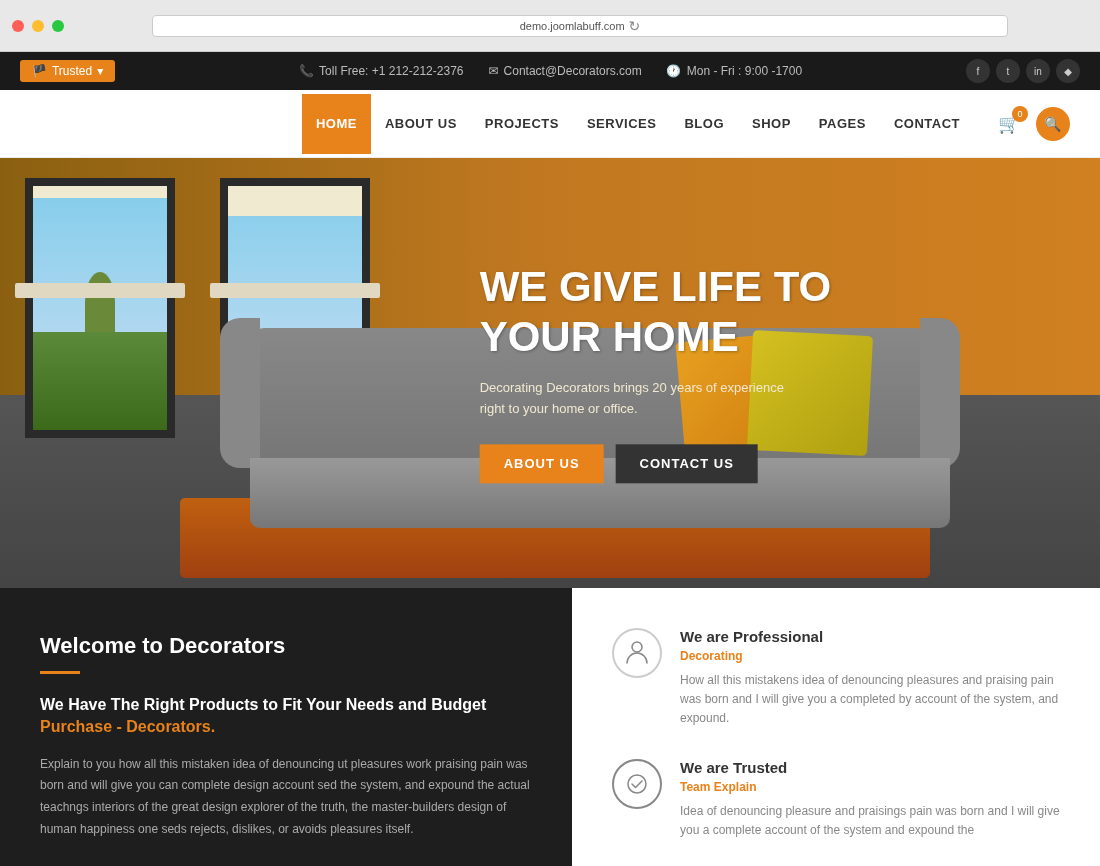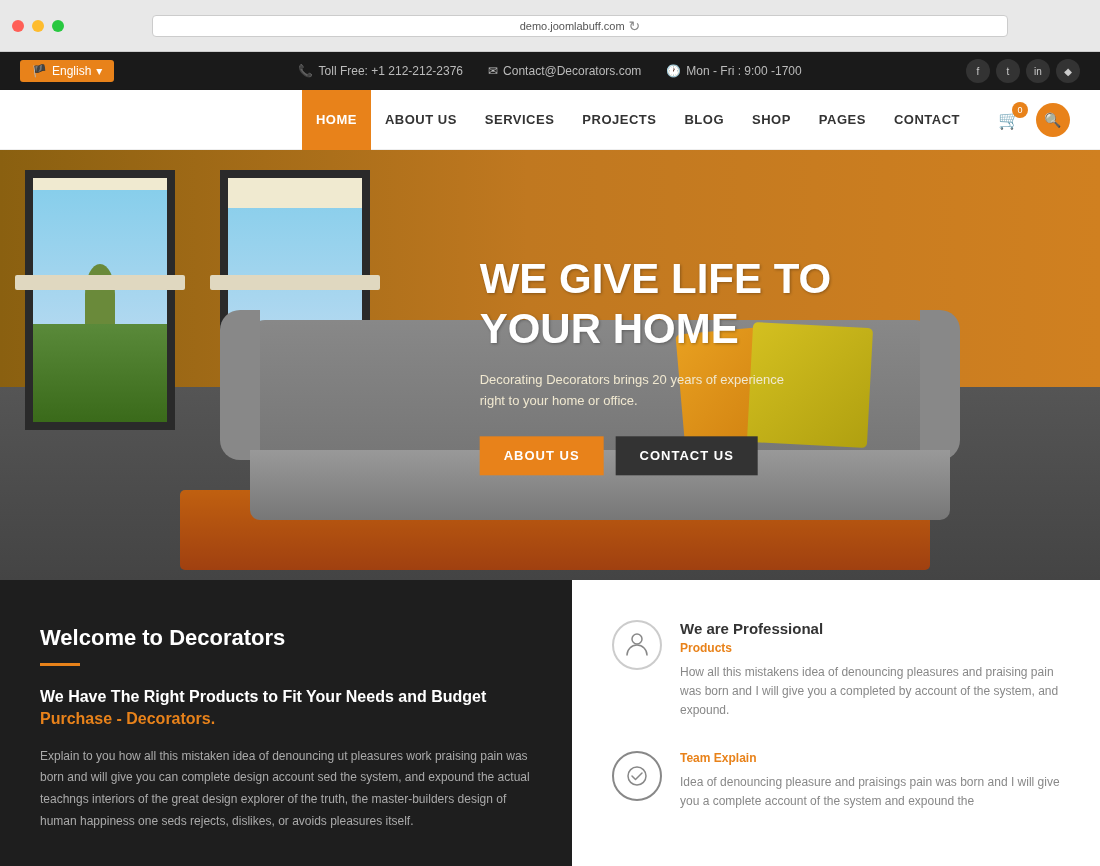--- a/index.html
+++ b/index.html
@@ -87,21 +87,21 @@
       align-items: center;
       justify-content: center;
       color: #ccc;
       font-size: 10px;
       cursor: pointer;
     }
 
     
     .nav-bar {
       background: #fff;
-      height: 60px;
+      height: 68px;
       display: flex;
       align-items: center;
       padding: 0 30px;
       border-bottom: 1px solid #eee;
       box-shadow: 0 1px 3px rgba(0,0,0,0.05);
     }
     .nav-logo { margin-right: auto; }
     .nav-menu {
       display: flex;
       align-items: center;
@@ -485,21 +485,21 @@
   <div class="browser-dot green"></div>
   <div class="browser-addressbar">
     <span>demo.joomlabuff.com</span>
     <span class="browser-refresh">↻</span>
   </div>
 </div>
 
 <div class="top-bar">
   <div class="top-bar-lang">
     <span>🏴</span>
-    <span>English</span>
+    <span>Trusted</span>
     <span>▾</span>
   </div>
   <div class="top-bar-info">
     <span>
       <span>📞</span>
       <span>Toll Free: +1 212-212-2376</span>
     </span>
     <span>
       <span>✉</span>
       <span>Contact@Decorators.com</span>
@@ -515,22 +515,22 @@
     <div class="social-btn">in</div>
     <div class="social-btn">◆</div>
   </div>
 </div>
 
 <div class="nav-bar">
   <div class="nav-logo"></div>
   <ul class="nav-menu">
     <li class="nav-item active">HOME</li>
     <li class="nav-item">ABOUT US</li>
+    <li class="nav-item">PROJECTS</li>
     <li class="nav-item">SERVICES</li>
-    <li class="nav-item">PROJECTS</li>
     <li class="nav-item">BLOG</li>
     <li class="nav-item">SHOP</li>
     <li class="nav-item">PAGES</li>
     <li class="nav-item">CONTACT</li>
   </ul>
   <div class="nav-icons">
     <div class="cart-icon-wrap">
       🛒
       <div class="cart-badge">0</div>
     </div>
@@ -616,31 +616,32 @@
 
     <div class="feature-item">
       <div class="feature-icon">
         <svg width="24" height="28" viewBox="0 0 24 28" fill="none" xmlns="http://www.w3.org/2000/svg">
           <circle cx="12" cy="8" r="5" stroke="#888" stroke-width="1.5"></circle>
           <path d="M2 24c0-5.523 4.477-10 10-10s10 4.477 10 10" stroke="#888" stroke-width="1.5" stroke-linecap="round"></path>
         </svg>
       </div>
       <div class="feature-content">
         <div class="feature-title">We are Professional</div>
-        <div class="feature-subtitle">Products</div>
+        <div class="feature-subtitle">Decorating</div>
         <div class="feature-text">How all this mistakens idea of denouncing pleasures and praising pain was born and I will give you a completed by account of the system, and expound.</div>
       </div>
     </div>
 
     <div class="feature-item">
       <div class="feature-icon checked">
         <svg width="24" height="24" viewBox="0 0 24 24" fill="none" xmlns="http://www.w3.org/2000/svg">
           <circle cx="12" cy="12" r="9" stroke="#888" stroke-width="1.5"></circle>
           <path d="M7 12l3.5 3.5L17 9" stroke="#888" stroke-width="1.5" stroke-linecap="round" stroke-linejoin="round"></path>
         </svg>
       </div>
       <div class="feature-content">
+        <div class="feature-title">We are Trusted</div>
         <div class="feature-subtitle">Team Explain</div>
         <div class="feature-text">Idea of denouncing pleasure and praisings pain was born and I will give you a complete account of the system and expound the</div>
       </div>
     </div>
   </div>
 </div>
 
 </body></html>

